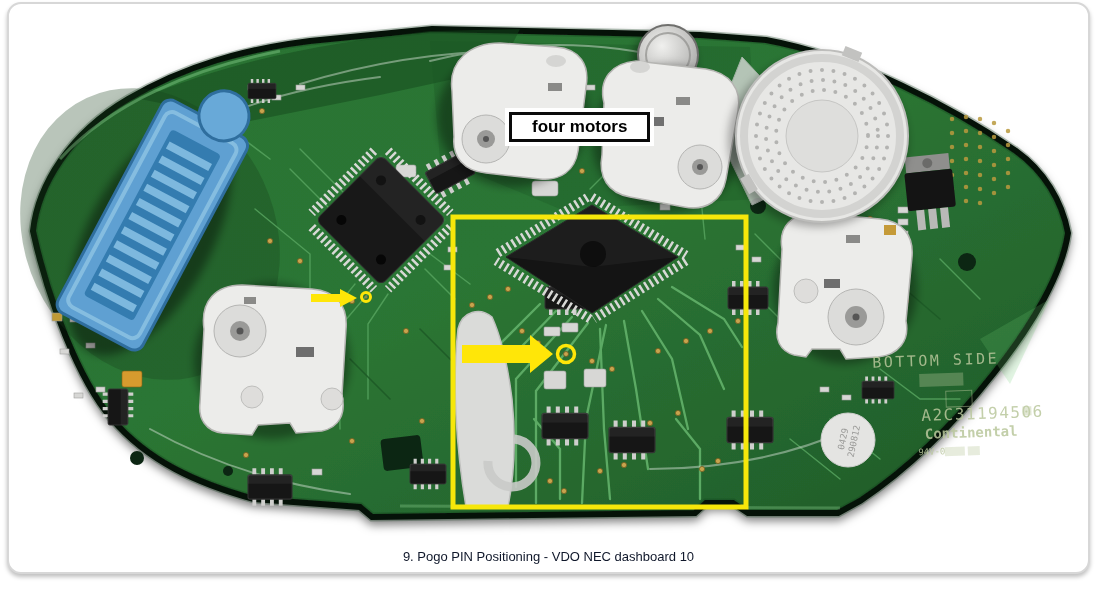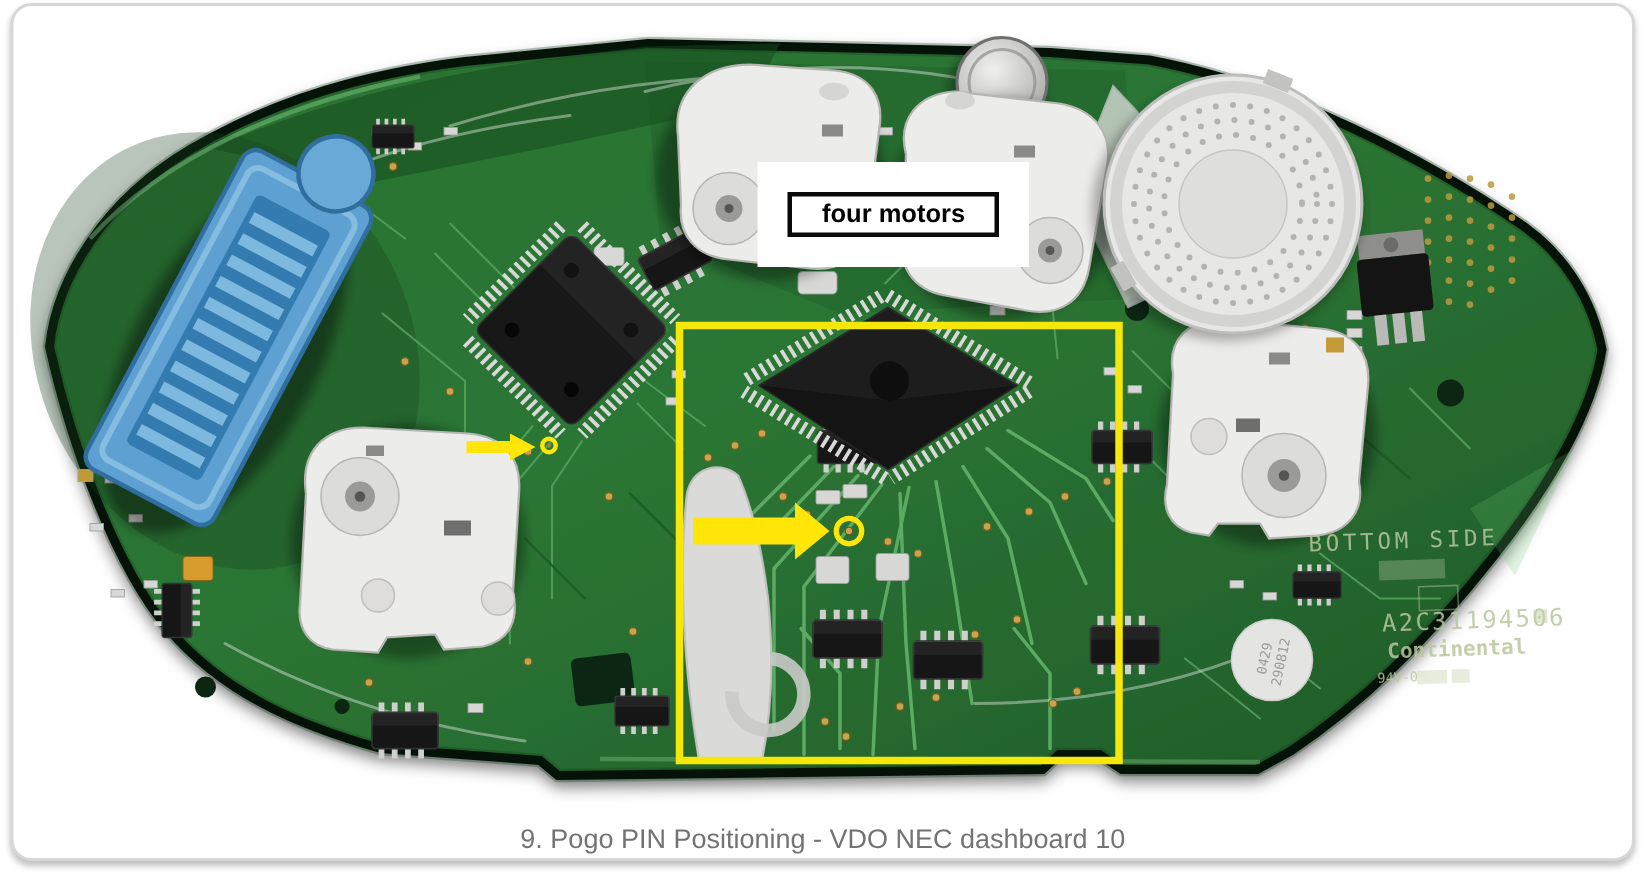--- a/index.html
+++ b/index.html
@@ -2,26 +2,26 @@
 <html><head>
 <meta charset="utf-8">
 <style>
   html,body{margin:0;padding:0;background:#fff;}
   body{width:1101px;height:592px;position:relative;overflow:hidden;
        font-family:"Liberation Sans",sans-serif;}
   .frame{position:absolute;left:7px;top:2px;width:1079px;height:568px;
          border:2px solid #d7d7d7;border-radius:14px;background:#fff;
          box-shadow:0 3px 4px rgba(0,0,0,.25);}
   .photo-svg{position:absolute;left:0;top:0;}
-  .anno-label{position:absolute;background:#fff;padding:20px;}
+  .anno-label{position:absolute;background:#fff;padding:4px;}
   .anno-label .inner{border:3px solid #0a0a0a;background:#fff;padding:2px 20px;
          font-weight:bold;font-size:17px;color:#000;white-space:nowrap;
          font-family:"Liberation Sans",sans-serif;}
   .caption{position:absolute;left:0;right:0;top:545px;text-align:center;
-         font-size:18px;color:#737373;}
+         font-size:13px;color:#0f172a;}
 </style>
 </head>
 <body>
 
 <div class="frame">
 
 <svg class="photo-svg" width="1079" height="545" viewBox="9 5 1079 545" xmlns="http://www.w3.org/2000/svg">
   <defs>
     <linearGradient id="boardGrad" x1="0" y1="0" x2="1" y2="1">
       <stop offset="0" stop-color="#2a7233"></stop>

